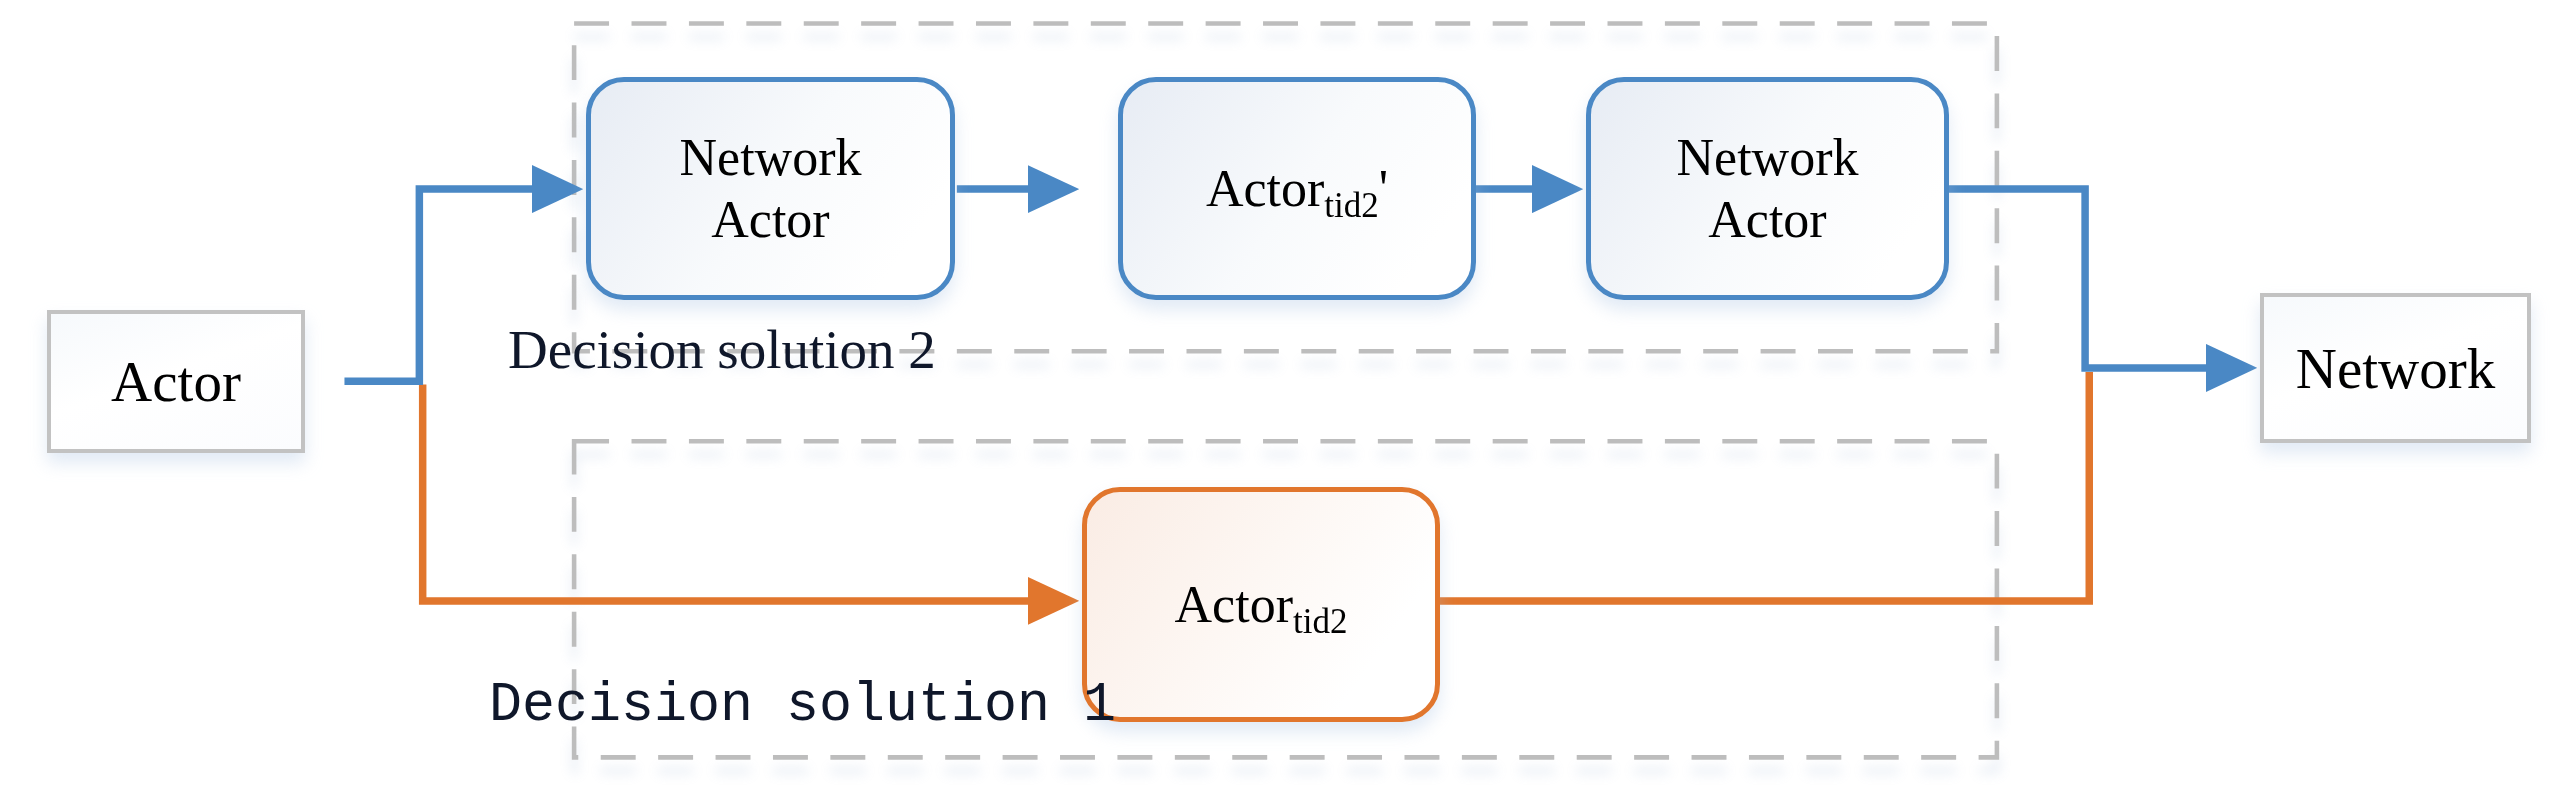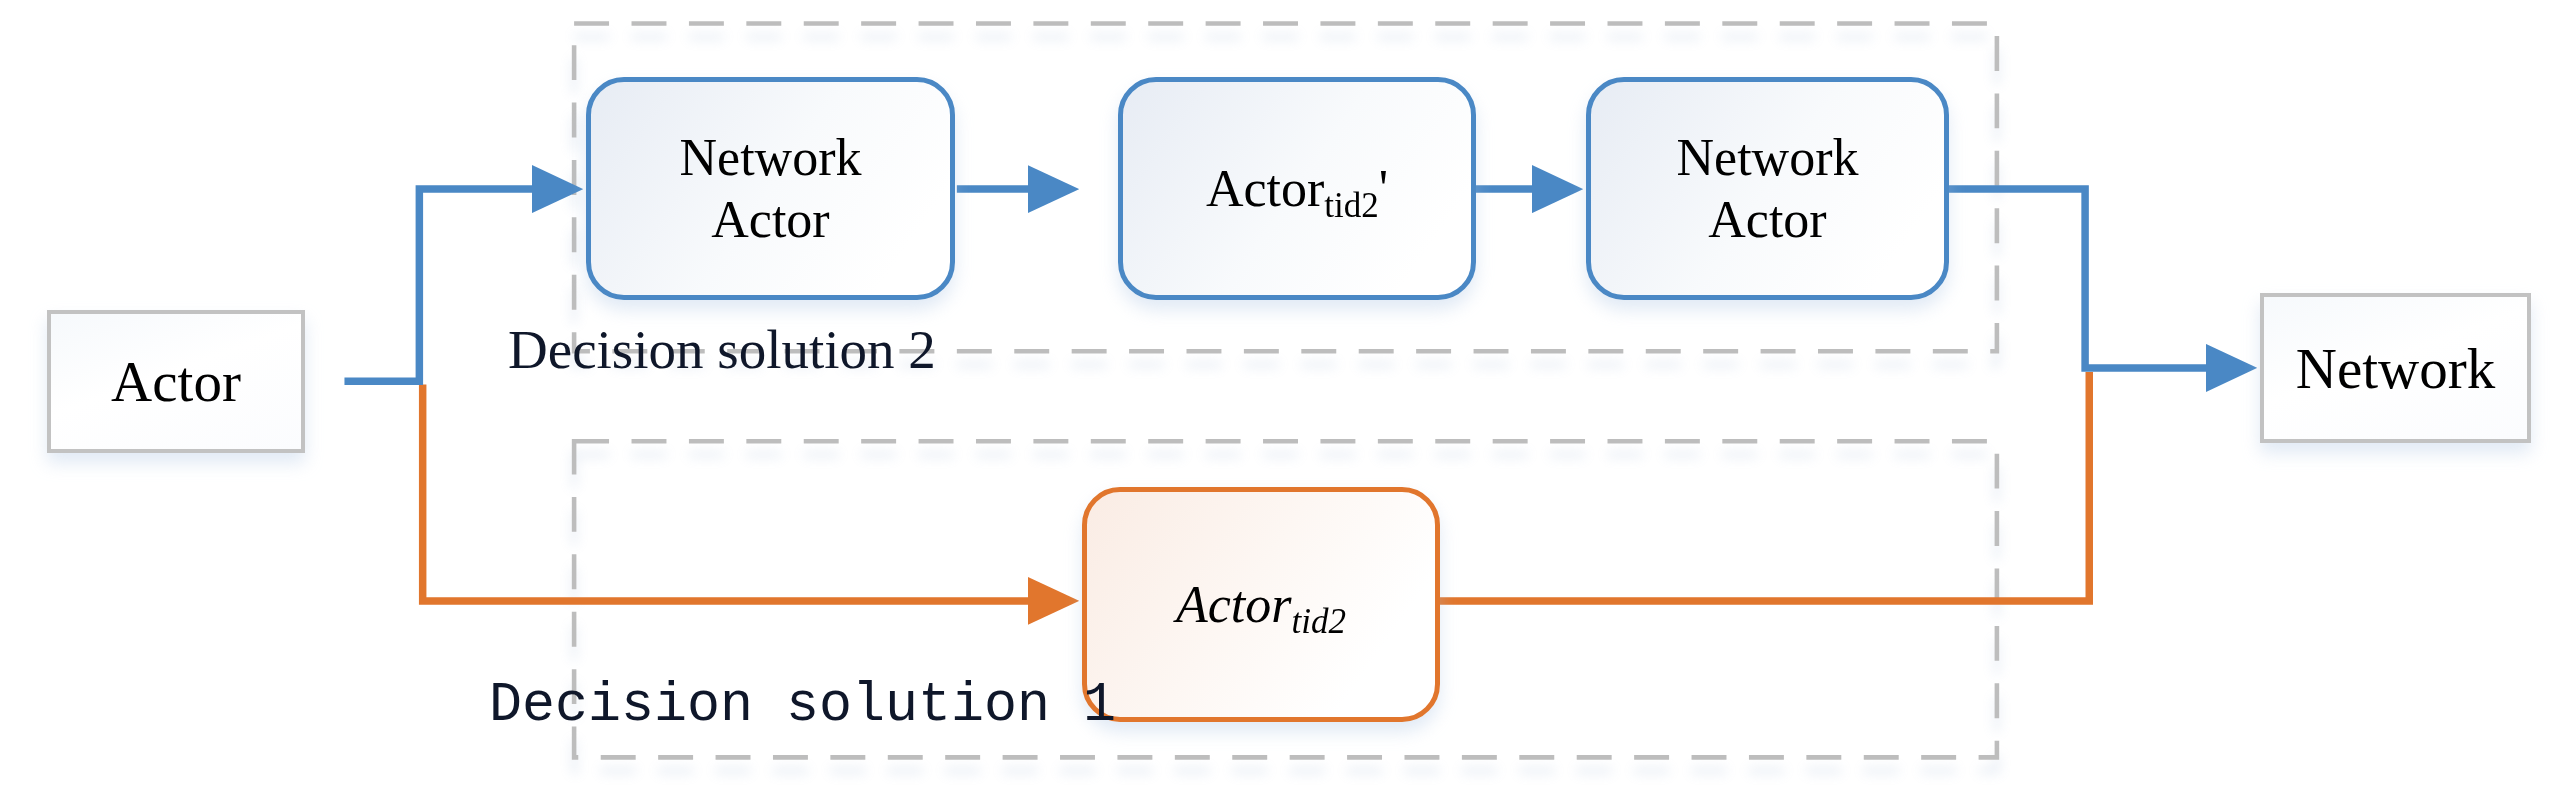--- a/index.html
+++ b/index.html
@@ -27,21 +27,20 @@
   .round-box{
     border-radius:38px;
     border:5.8px solid #4a88c5;
     background:linear-gradient(125deg,#e7ecf4 0%,#f8fafc 50%,#ffffff 85%);
     font-size:52px;line-height:1.18;
     filter:drop-shadow(0 10px 8.3px rgba(170,195,225,.35));
   }
   .round-box.orange{
     border-color:#e1762d;
     background:linear-gradient(125deg,#faece4 0%,#fdf7f3 45%,#ffffff 80%);
-    font-style:italic;
   }
   .round-box sub{
     font-size:35px;
     line-height:0;
     vertical-align:baseline;
     position:relative;top:11.6px;
   }
   .group-label{
     position:absolute;
     font-size:55px;color:#0f172a;white-space:nowrap;

